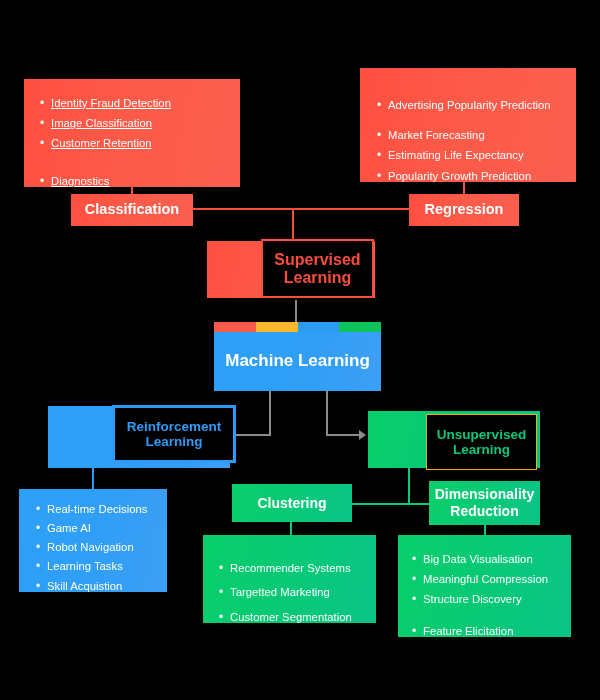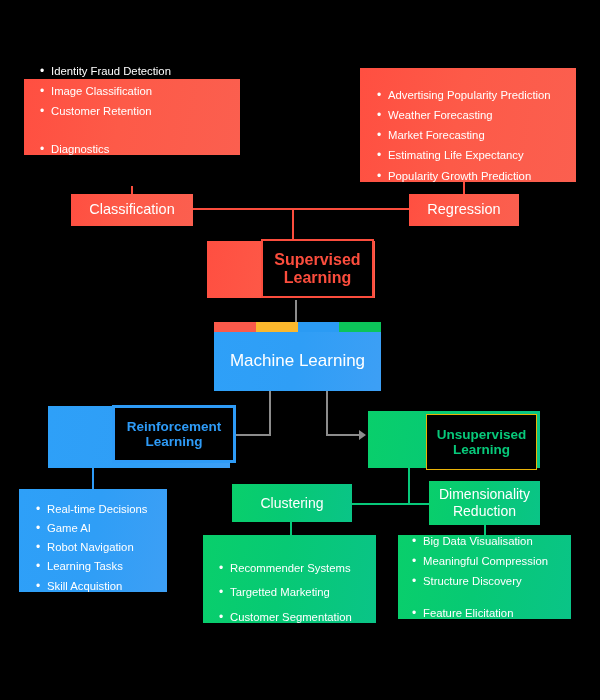--- a/index.html
+++ b/index.html
@@ -14,20 +14,21 @@
   
   .node {
     position: absolute;
     display: flex;
     align-items: center;
     justify-content: center;
     text-align: center;
     color: #ffffff;
     line-height: 1.18;
     z-index: 3;
+    font-weight: bold;
   }
   .node-label { display: block; }
 
   
   .fill-red    { background: linear-gradient(100deg, #ff4f41 0%, #fd5a48 45%, #fb5f4f 100%); }
   .fill-blue   { background: linear-gradient(100deg, #2ea0f8 0%, #2f9ef6 50%, #3d9ff5 100%); }
   .fill-green  { background: linear-gradient(100deg, #09cf6b 0%, #07c974 45%, #0ac487 100%); }
 
   
   .node.selected { position: absolute; z-index: 4; }
@@ -125,34 +126,33 @@
   <div class="ln ln-blue" style="left:92px; top:468px; width:2px; height:22px;"></div>
 
   <div class="ln ln-green" style="left:408px; top:468px; width:2px; height:35px;"></div>
 
   <div class="ln ln-green" style="left:352px; top:503px; width:78px; height:2px;"></div>
 
   <div class="ln ln-green" style="left:290px; top:522px; width:2px; height:14px;"></div>
 
   <div class="ln ln-green" style="left:484px; top:525px; width:2px; height:11px;"></div>
 
-  <div class="panel fill-red" style="left:24px; top:79px; width:216px; height:76px; padding:0 0 0 16px; gap:9px;">
+  <div class="panel fill-red" style="left:24px; top:79px; width:216px; height:108px; padding:0 0 0 16px; gap:9px;text-decoration:underline;">
     <ul>
       <li>Identity Fraud Detection</li>
       <li style="margin-top:9px;">Image Classification</li>
       <li style="margin-top:9px;">Customer Retention</li>
       <li style="margin-top:26px;">Diagnostics</li>
     </ul>
   </div>
 
   <div class="panel fill-red" style="left:360px; top:68px; width:216px; height:114px; padding:0 0 0 17px;">
     <ul>
       <li>Advertising Popularity Prediction</li>
-      <li style="margin-top:9px;">Weather Forecasting</li>
-      <li style="margin-top:9px;">Market Forecasting</li>
+      <li style="margin-top:19px;">Market Forecasting</li>
       <li style="margin-top:9px;">Estimating Life Expectancy</li>
       <li style="margin-top:9px;">Popularity Growth Prediction</li>
     </ul>
   </div>
 
   <div class="node fill-red" style="left:71px; top:194px; width:122px; height:32px; font-size:14.5px;">
     <span class="node-label">Classification</span>
   </div>
 
   <div class="node fill-red" style="left:409px; top:194px; width:110px; height:32px; font-size:14.5px;">
@@ -207,21 +207,21 @@
   </div>
 
   <div class="panel fill-green" style="left:203px; top:535px; width:173px; height:88px; padding:0 0 0 16px;">
     <ul>
       <li>Recommender Systems</li>
       <li style="margin-top:13px;">Targetted Marketing</li>
       <li style="margin-top:13px;">Customer Segmentation</li>
     </ul>
   </div>
 
-  <div class="panel fill-green" style="left:398px; top:535px; width:173px; height:84px; padding:0 0 0 14px;">
+  <div class="panel fill-green" style="left:398px; top:535px; width:173px; height:102px; padding:0 0 0 14px;">
     <ul>
       <li>Big Data Visualisation</li>
       <li style="margin-top:9px;">Meaningful Compression</li>
       <li style="margin-top:9px;">Structure Discovery</li>
       <li style="margin-top:20px;">Feature Elicitation</li>
     </ul>
   </div>
 
 </div>
 

